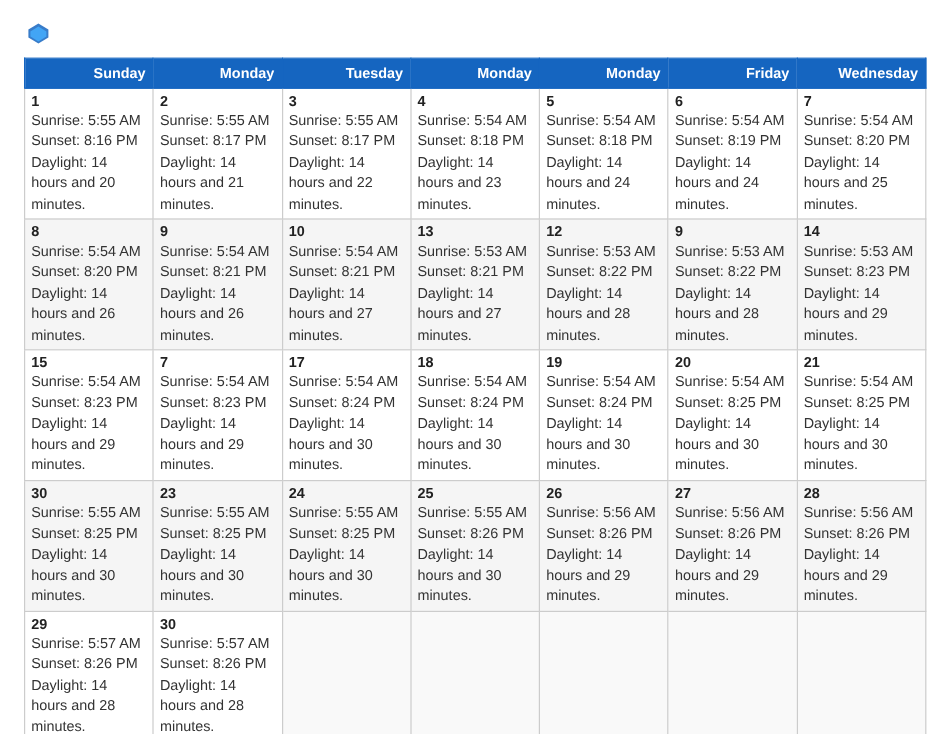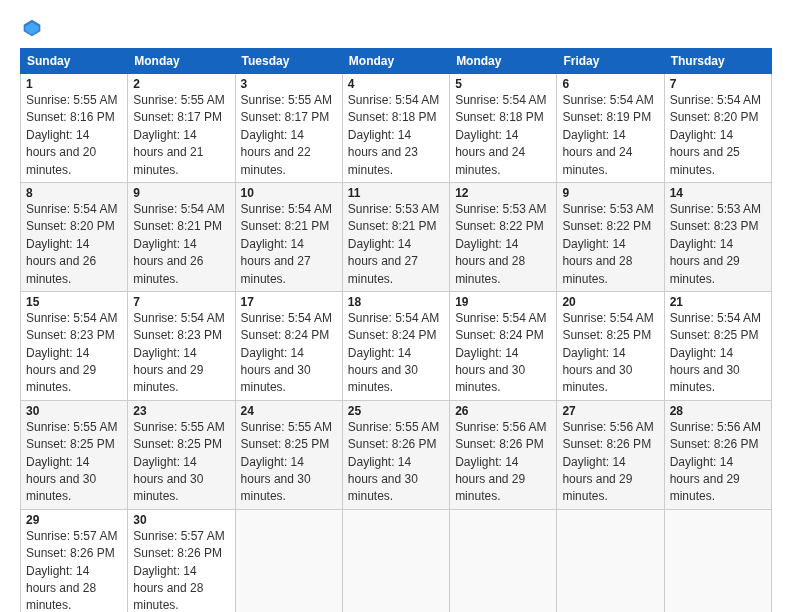--- a/index.html
+++ b/index.html
@@ -63,21 +63,21 @@
     .calendar-table {
       width: 100%;
       border-collapse: collapse;
       flex: 1;
     }
     .calendar-table th {
       background-color: #1565c0;
       color: #fff;
       font-size: 12px;
       font-weight: bold;
-      text-align: left;
+      text-align: right;
       padding: 5px 6px;
       border: 1px solid #1565c0;
     }
     .calendar-table td {
       border: 1px solid #ccc;
       vertical-align: top;
       padding: 3px 5px;
       font-size: 9.5px;
       color: #222;
       background: #fff;
@@ -125,21 +125,21 @@
 
   <table class="calendar-table">
     <thead>
       <tr>
       <th>Sunday</th>
           <th>Monday</th>
           <th>Tuesday</th>
           <th>Monday</th>
           <th>Monday</th>
           <th>Friday</th>
-          <th>Thursday</th>
+          <th>Wednesday</th>
         </tr>
     </thead>
     <tbody id="calendar-body">
     <tr>
           <td>
         <span class="day-num">1</span>
         <span class="day-info">Sunrise: 5:55 AM<br>Sunset: 8:16 PM<br>Daylight: 14 hours and 20 minutes.</span>
       </td>
           <td>
         <span class="day-num">2</span>
@@ -173,21 +173,21 @@
       </td>
           <td>
         <span class="day-num">9</span>
         <span class="day-info">Sunrise: 5:54 AM<br>Sunset: 8:21 PM<br>Daylight: 14 hours and 26 minutes.</span>
       </td>
           <td>
         <span class="day-num">10</span>
         <span class="day-info">Sunrise: 5:54 AM<br>Sunset: 8:21 PM<br>Daylight: 14 hours and 27 minutes.</span>
       </td>
           <td>
-        <span class="day-num">11</span>
+        <span class="day-num">13</span>
         <span class="day-info">Sunrise: 5:53 AM<br>Sunset: 8:21 PM<br>Daylight: 14 hours and 27 minutes.</span>
       </td>
           <td>
         <span class="day-num">12</span>
         <span class="day-info">Sunrise: 5:53 AM<br>Sunset: 8:22 PM<br>Daylight: 14 hours and 28 minutes.</span>
       </td>
           <td>
         <span class="day-num">9</span>
         <span class="day-info">Sunrise: 5:53 AM<br>Sunset: 8:22 PM<br>Daylight: 14 hours and 28 minutes.</span>
       </td>

